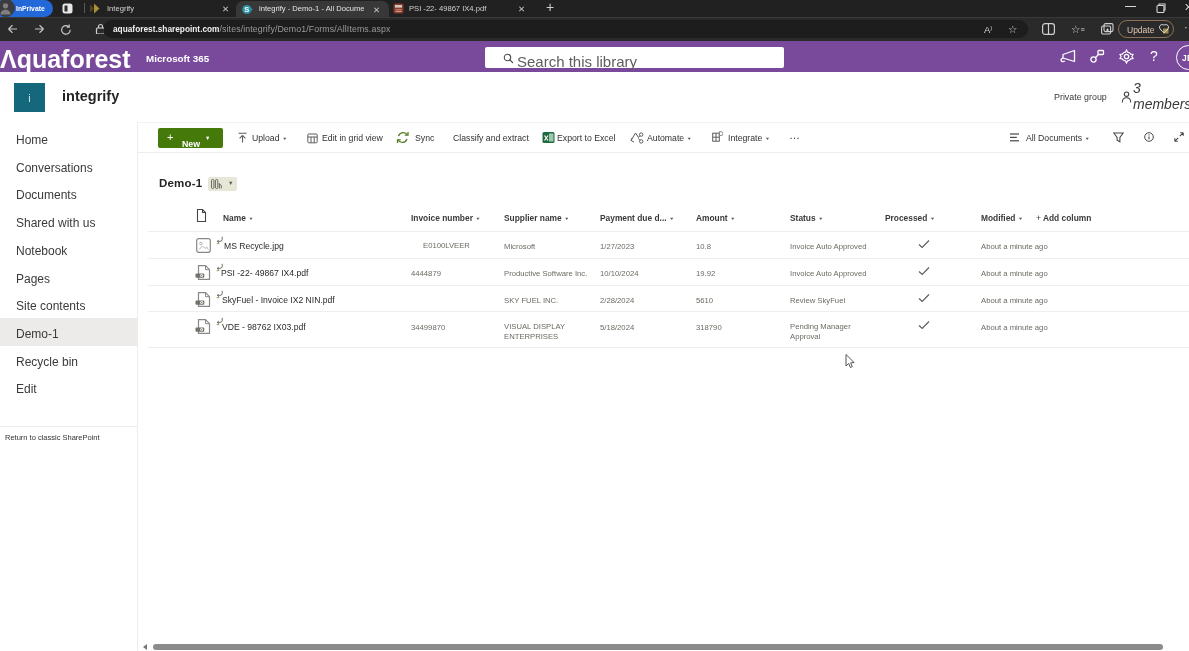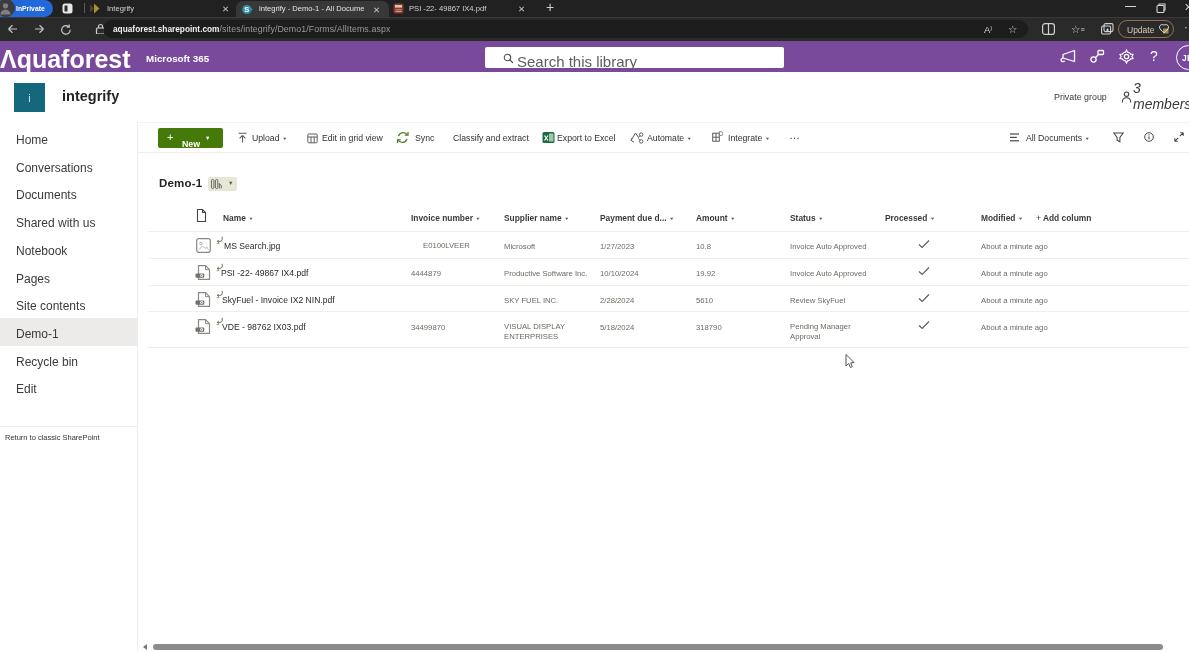--- a/index.html
+++ b/index.html
@@ -269,21 +269,21 @@
 
 <svg class="abs" style="left:196px;top:238px;" width="15" height="15">
     <rect x="0.7" y="0.7" width="13.6" height="13.6" rx="2" fill="none" stroke="#8a8886" stroke-width="1.2"></rect>
     <circle cx="5" cy="5.5" r="1.3" fill="none" stroke="#b5b3b0" stroke-width="1"></circle>
     <path d="M3 11.5 L6.5 8 L9 10.5 L10.7 9 L12.3 11.5" fill="none" stroke="#b5b3b0" stroke-width="1"></path>
   </svg>
 <svg class="abs" style="left:216px;top:236px;" width="8" height="9">
     <path d="M6.2 0.8 V3.4 Q6.2 5.4 3.8 5.4 H1.2 M1.2 5.4 L2.8 4.1 M1.2 5.4 L2.8 6.7" stroke="#6e6d62" stroke-width="1" fill="none"></path>
     <path d="M0.6 7.8 L3.4 7.4" stroke="#a9a969" stroke-width="1.1" fill="none"></path>
   </svg>
-<div class="name" style="left:224px;top:240.5px;">MS Search.jpg</div>
+<div class="name" style="left:224px;top:240.5px;">MS Recycle.jpg</div>
 <div class="cell" style="left:411px;top:241px;padding-left:12px;">E0100LVEER</div>
 <div class="cell" style="left:504px;top:241.5px;">Microsoft</div>
 <div class="cell" style="left:600px;top:241.5px;">1/27/2023</div>
 <div class="cell" style="left:696px;top:241.5px;">10.8</div>
 <div class="cell" style="left:790px;top:241.5px;">Invoice Auto Approved</div>
 <svg class="abs" style="left:918px;top:239px;" width="12" height="10">
     <path d="M1 5.5 L4.2 8.5 L11 1.5" fill="none" stroke="#605e5c" stroke-width="1.2"></path>
   </svg>
 <div class="cell" style="left:981px;top:241.5px;">About a minute ago</div>
 

